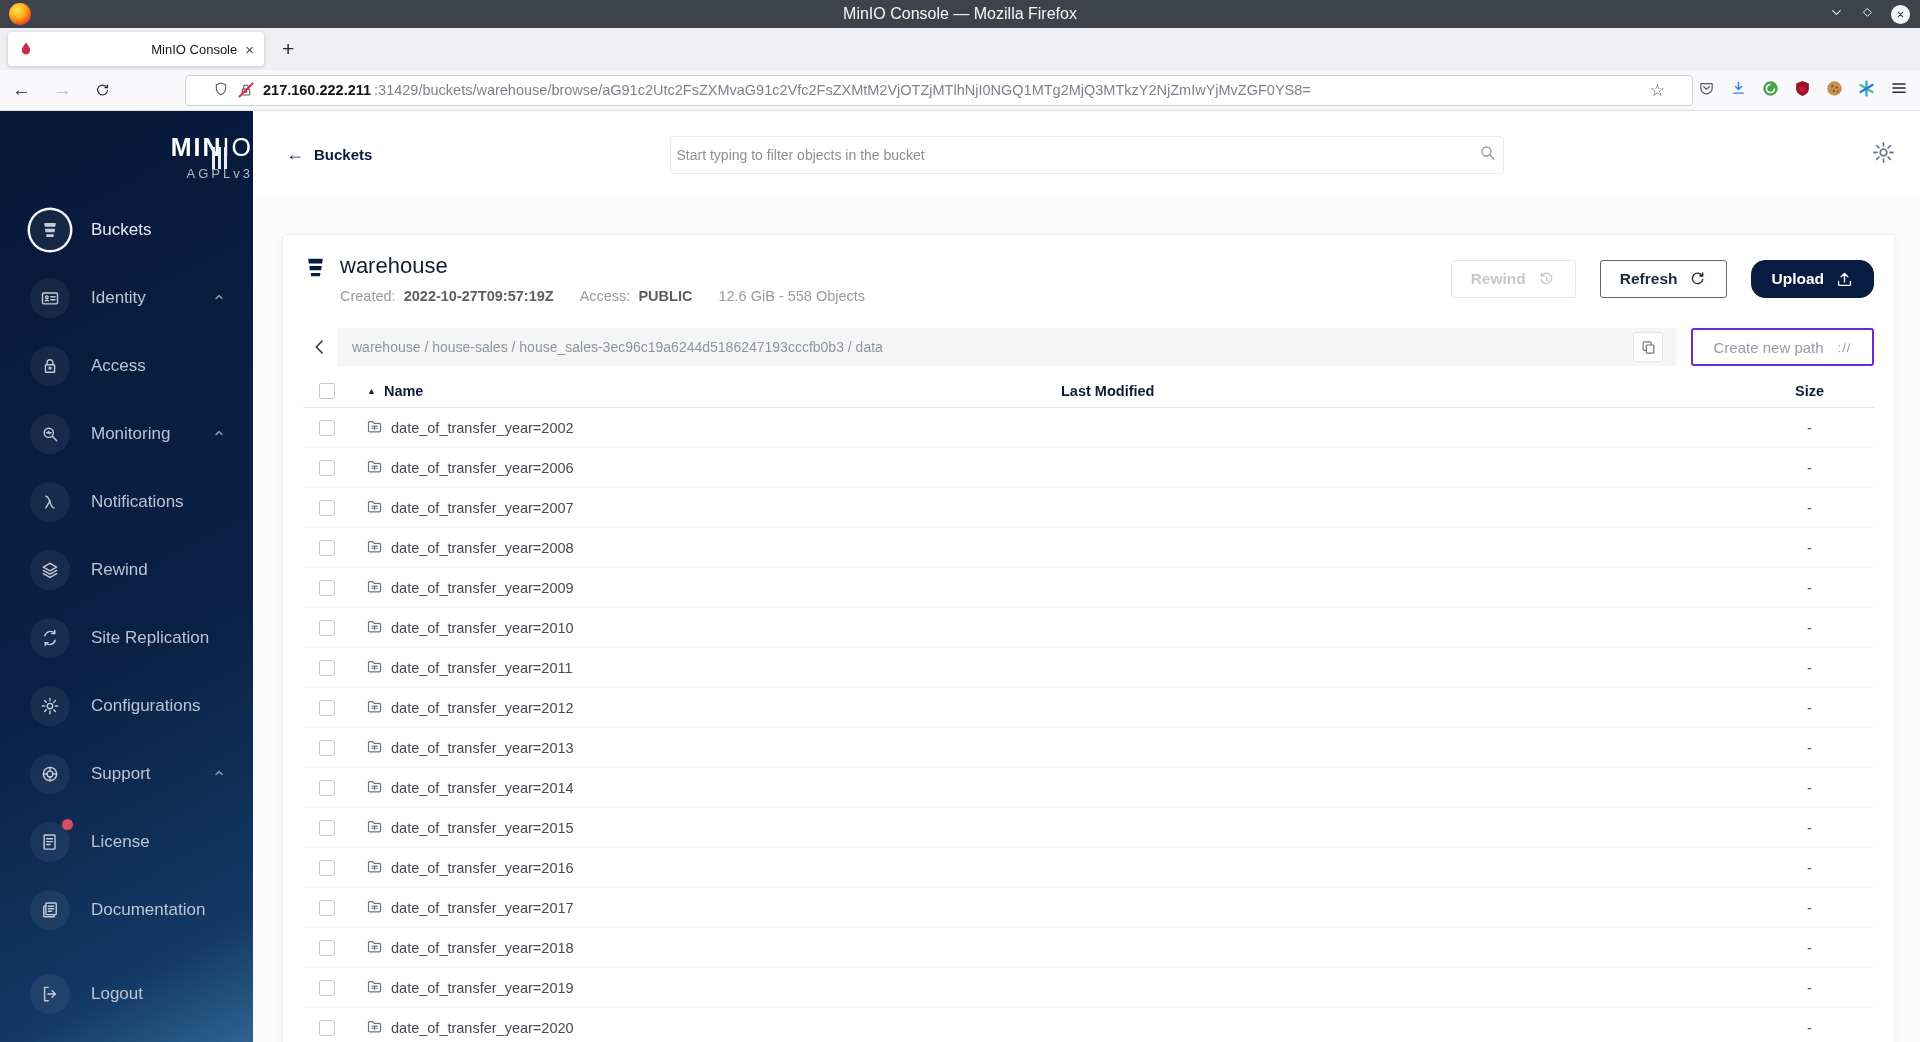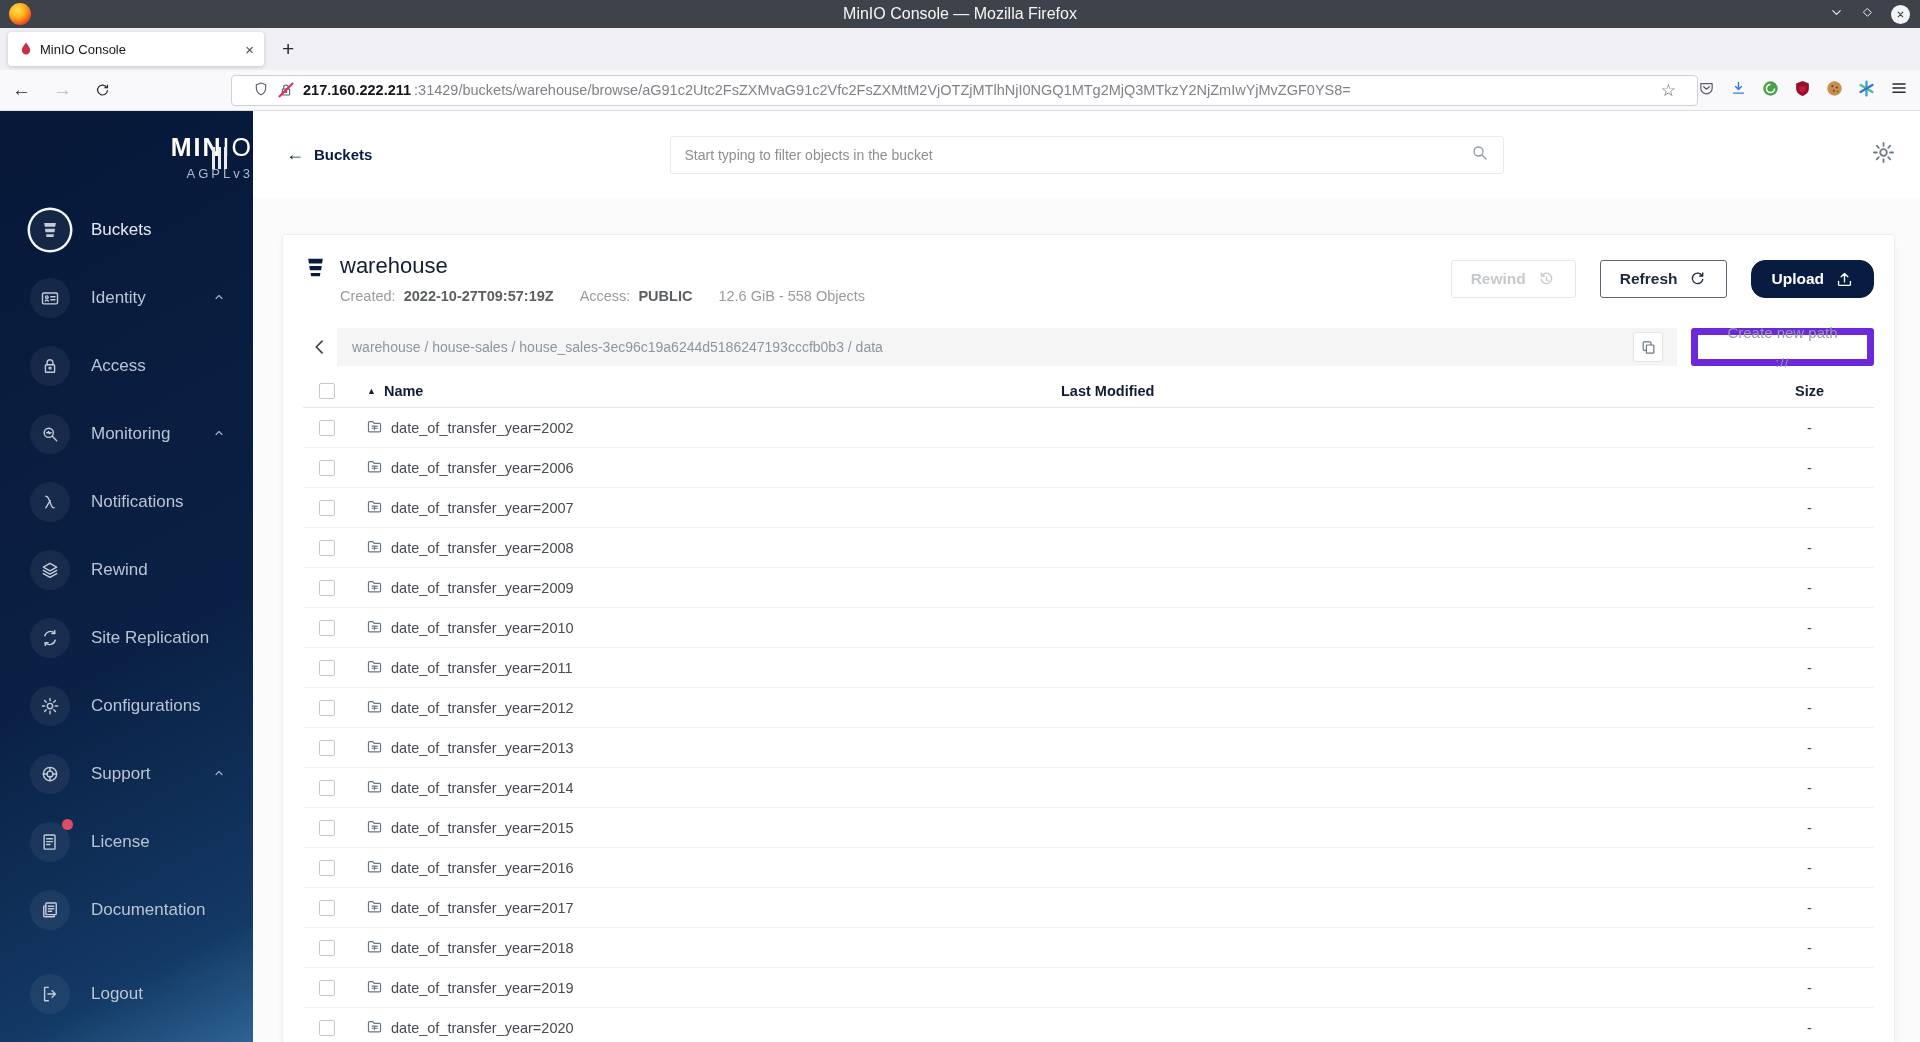--- a/index.html
+++ b/index.html
@@ -10,30 +10,30 @@
   
   .titlebar { height:28px; background:#3E434B; position:relative; display:flex; align-items:center; justify-content:center; }
   .fx-logo { position:absolute; left:9px; top:3px; width:22px; height:22px; border-radius:50%;
     background:radial-gradient(circle at 38% 32%, #FFE14D 0%, #FFB21C 38%, #F4581C 68%, #B5007F 100%); }
   .win-title { color:#F6F6F8; font-size:16px; }
   .win-controls { position:absolute; right:10px; top:0; height:28px; display:flex; align-items:center; gap:17px; color:#EDEFF2; }
   .wc-close { width:19px; height:19px; border-radius:50%; background:#F3F4F6; color:#3E434B; display:flex; align-items:center; justify-content:center; }
 
   .tabbar { height:42px; background:#F0F0F4; display:flex; align-items:center; padding-left:8px; }
   .tab { width:256px; height:34px; background:#fff; border-radius:4px; box-shadow:0 1px 4px rgba(0,0,0,.18);
-    display:flex; align-items:center; gap:8px; padding:0 10px; }
+    display:flex; align-items:center; gap:8px; padding:0 10px;text-align:right; }
   .tab-title { flex:1; font-size:13px; color:#15141A; white-space:nowrap; overflow:hidden; }
   .tab-close { color:#4A4A52; font-size:15px; line-height:1; }
   .new-tab { margin-left:18px; font-size:21px; color:#2A2A2E; }
 
   .navbar { height:41px; background:#F9F9FB; border-bottom:1px solid #DDDDE2; display:flex; align-items:center; padding:0 12px; }
   .nav-btn { color:#2A2A2E; font-size:19px; margin-right:22px; display:flex; align-items:center; }
   .nav-btn.disabled { color:#B6B6BE; }
-  .urlbar { margin-left:98px; width:1508px; height:31px; background:#fff; border:1px solid #CFCFD8; border-radius:4px;
-    display:flex; align-items:center; gap:9px; padding:0 21px; font-size:14.5px; }
+  .urlbar { margin-left:52px; width:1508px; height:31px; background:#fff; border:1px solid #CFCFD8; border-radius:4px;
+    display:flex; align-items:center; gap:9px; padding:0 27px; font-size:14.5px; }
   .url-host { color:#15141A; font-weight:700; }
   .url-rest { color:#80808A; white-space:nowrap; overflow:hidden; }
   .url-star { margin-left:auto; color:#5B5B66; font-size:17px; }
   .lock-wrap { position:relative; display:flex; }
   .lock-slash { position:absolute; left:-2px; top:7px; width:20px; height:2px; background:#E22850; transform:rotate(-45deg); }
   .nav-right { margin-left:auto; display:flex; align-items:center; gap:15px; }
 
   
   .app { display:flex; height:931px; }
 
@@ -54,21 +54,21 @@
   .mi-caret { margin-left:auto; margin-right:28px; color:#9FABBE; }
   .mi-badge { position:absolute; top:-3px; right:-3px; width:11px; height:11px; border-radius:50%; background:#DC4C64; }
   .menu-item.logout { margin-top:16px; }
 
   
   .content { flex:1; background:#FBFBFB; display:flex; flex-direction:column; }
   .page-header { height:87px; background:#fff; position:relative; display:flex; align-items:center; justify-content:center; flex-shrink:0; }
   .back-link { position:absolute; left:33px; display:flex; align-items:center; gap:10px; color:#081C42; font-weight:700; font-size:15px; cursor:pointer; }
   .back-arrow { font-size:18px; font-weight:400; }
   .search-box { width:834px; height:38px; background:#fff; border:1px solid #EAEAEA; border-radius:3px;
-    display:flex; align-items:center; padding:0 14px; }
+    display:flex; align-items:center; padding:0 6px; }
   .search-box input { border:none; outline:none; flex:1; font-size:14px; color:#444; font-family:"Liberation Sans",sans-serif; }
   .search-box input::placeholder { color:#8E8E8E; }
   .search-mag { color:#8E98A4; }
   .header-gear { position:absolute; right:24px; color:#6E7988; cursor:pointer; }
 
   .page-body { flex:1; padding:36px 25px 0 29px; overflow:hidden; }
   .card { background:#fff; border:1px solid #EFEFEF; border-radius:3px; box-shadow:0 3px 8px rgba(0,0,0,.045);
     padding:16px 20px; height:860px; }
 
   .bucket-header { position:relative; display:flex; gap:12px; padding:2px 0 12px; }
@@ -82,22 +82,22 @@
   .btn-rewind { border-color:#E8E8E8; color:#C6C9CC; cursor:default; }
   .btn-refresh { border-color:#5B6672; color:#202B39; }
   .btn-upload { background:#081C42; color:#FFFFFF; border-color:#081C42;border-radius:14px; }
 
   .browse-bar { margin-top:12px; display:flex; align-items:center; }
   .crumb-back { width:34px; height:38px; display:flex; align-items:center; justify-content:center; color:#3A3F47; cursor:pointer; flex-shrink:0; }
   .crumb-bar { flex:1; height:38px; background:#F5F5F5; display:flex; align-items:center; padding:0 15px; position:relative; }
   .crumb-path { color:#8C959F; font-size:14px; white-space:nowrap; overflow:hidden; }
   .copy-btn { position:absolute; right:14px; top:4px; width:30px; height:30px; background:#fff; border:1px solid #E4E4E4;
     border-radius:3px; color:#6A7685; display:flex; align-items:center; justify-content:center; cursor:pointer; }
-  .create-path-btn { margin-left:14px; width:183px; height:38px; border:7px solid #6d28d9; border-radius:3px;
-    color:#949CA5; font-size:15px; display:flex; align-items:center; justify-content:center; gap:14px; cursor:pointer; flex-shrink:0; background:#fff;flex-direction:column; }
+  .create-path-btn { margin-left:14px; width:183px; height:38px; border:2px solid #6d28d9; border-radius:3px;
+    color:#949CA5; font-size:15px; display:flex; align-items:center; justify-content:center; gap:14px; cursor:pointer; flex-shrink:0; background:#fff; }
   .cp-glyph { font-size:13px; letter-spacing:1px; }
 
   .obj-table { margin-top:8px; }
   .t-row { display:grid; grid-template-columns:48px 1fr 650px 175px; align-items:center; height:40px;
     border-bottom:1px solid #F2F2F2; font-size:14.5px; color:#454A52; }
   .t-head { height:34px; border-bottom:1px solid #E7E7E7; font-weight:700; color:#121D33; }
   .cb { width:16px; height:16px; border:1px solid #C8C8C8; border-radius:2px; background:#fff; margin-left:16px; cursor:pointer; }
   .name-cell { display:flex; align-items:center; gap:8px; padding-left:15px; }
   .head-name { display:flex; align-items:center; gap:8px; padding-left:16px; }
   .sort-arrow { font-size:9px; color:#121D33; }

